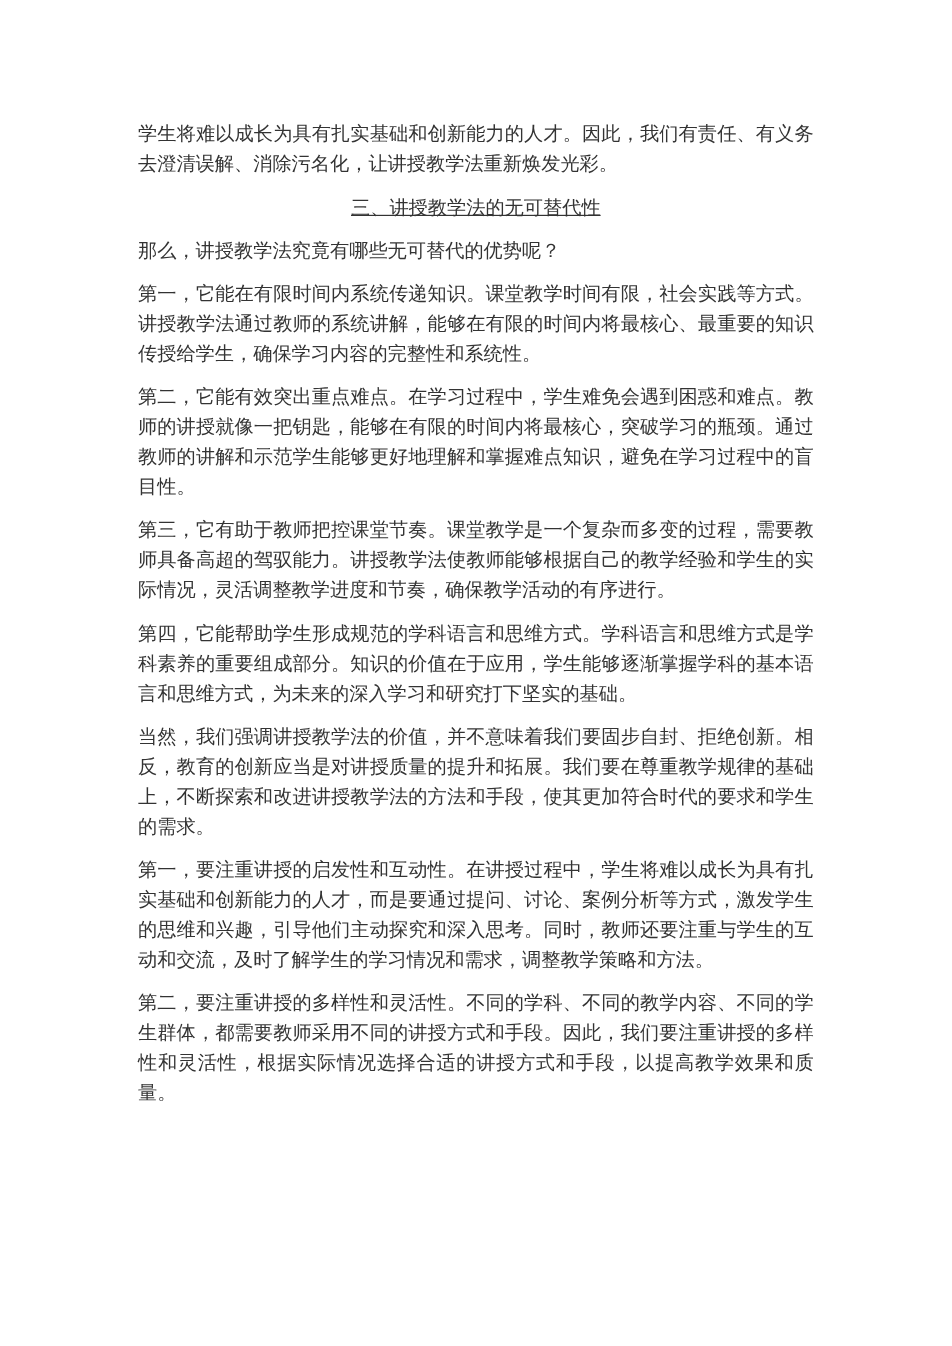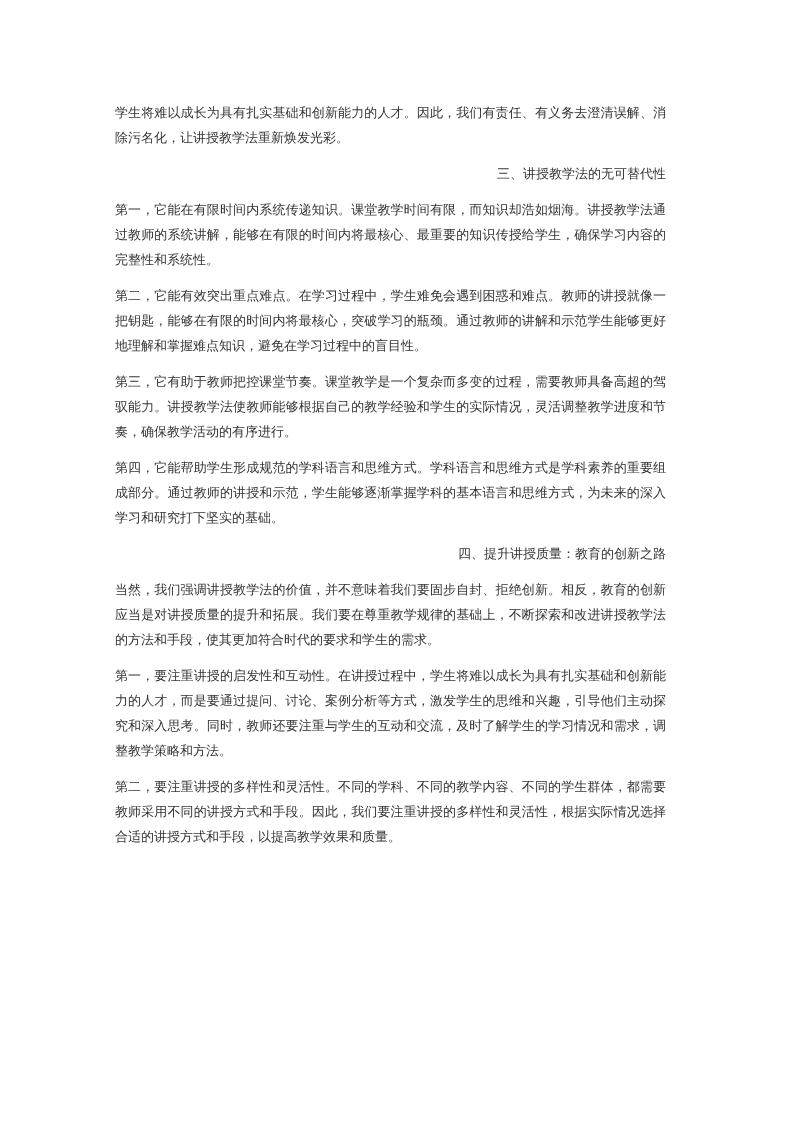--- a/index.html
+++ b/index.html
@@ -12,40 +12,41 @@
       width: 793px;
       height: 1122px;
       background: #ffffff;
       padding: 100px 115px 0 115px;
       overflow: hidden;
       font-family: "Liberation Sans", sans-serif;
       color: #333333;
     }
     .doc-paragraph,
     .doc-heading {
-      font-size: 13px;
+      font-size: 16px;
       line-height: 25px;
       font-weight: 400;
-      margin: 0 12px 11px 0;
+      margin: 0 0 11px 0;
       text-align: justify;
       letter-spacing: 0;
       word-break: break-all;
       color: #333333;
     }
     .doc-heading {
-      text-align: right;
+      text-align: center;
+      text-decoration: underline;
     }
   </style>
 </head>
 <body>
 
 <div class="page">
     <p class="doc-paragraph">学生将难以成长为具有扎实基础和创新能力的人才。因此，我们有责任、有义务去澄清误解、消除污名化，让讲授教学法重新焕发光彩。</p>
     <h3 class="doc-heading">三、讲授教学法的无可替代性</h3>
-    <p class="doc-paragraph">第一，它能在有限时间内系统传递知识。课堂教学时间有限，而知识却浩如烟海。讲授教学法通过教师的系统讲解，能够在有限的时间内将最核心、最重要的知识传授给学生，确保学习内容的完整性和系统性。</p>
+    <p class="doc-paragraph">那么，讲授教学法究竟有哪些无可替代的优势呢？</p>
+    <p class="doc-paragraph">第一，它能在有限时间内系统传递知识。课堂教学时间有限，社会实践等方式。讲授教学法通过教师的系统讲解，能够在有限的时间内将最核心、最重要的知识传授给学生，确保学习内容的完整性和系统性。</p>
     <p class="doc-paragraph">第二，它能有效突出重点难点。在学习过程中，学生难免会遇到困惑和难点。教师的讲授就像一把钥匙，能够在有限的时间内将最核心，突破学习的瓶颈。通过教师的讲解和示范学生能够更好地理解和掌握难点知识，避免在学习过程中的盲目性。</p>
     <p class="doc-paragraph">第三，它有助于教师把控课堂节奏。课堂教学是一个复杂而多变的过程，需要教师具备高超的驾驭能力。讲授教学法使教师能够根据自己的教学经验和学生的实际情况，灵活调整教学进度和节奏，确保教学活动的有序进行。</p>
-    <p class="doc-paragraph">第四，它能帮助学生形成规范的学科语言和思维方式。学科语言和思维方式是学科素养的重要组成部分。通过教师的讲授和示范，学生能够逐渐掌握学科的基本语言和思维方式，为未来的深入学习和研究打下坚实的基础。</p>
-    <h3 class="doc-heading">四、提升讲授质量：教育的创新之路</h3>
+    <p class="doc-paragraph">第四，它能帮助学生形成规范的学科语言和思维方式。学科语言和思维方式是学科素养的重要组成部分。知识的价值在于应用，学生能够逐渐掌握学科的基本语言和思维方式，为未来的深入学习和研究打下坚实的基础。</p>
     <p class="doc-paragraph">当然，我们强调讲授教学法的价值，并不意味着我们要固步自封、拒绝创新。相反，教育的创新应当是对讲授质量的提升和拓展。我们要在尊重教学规律的基础上，不断探索和改进讲授教学法的方法和手段，使其更加符合时代的要求和学生的需求。</p>
     <p class="doc-paragraph">第一，要注重讲授的启发性和互动性。在讲授过程中，学生将难以成长为具有扎实基础和创新能力的人才，而是要通过提问、讨论、案例分析等方式，激发学生的思维和兴趣，引导他们主动探究和深入思考。同时，教师还要注重与学生的互动和交流，及时了解学生的学习情况和需求，调整教学策略和方法。</p>
     <p class="doc-paragraph">第二，要注重讲授的多样性和灵活性。不同的学科、不同的教学内容、不同的学生群体，都需要教师采用不同的讲授方式和手段。因此，我们要注重讲授的多样性和灵活性，根据实际情况选择合适的讲授方式和手段，以提高教学效果和质量。</p>
   </div>
 
 </body></html>

